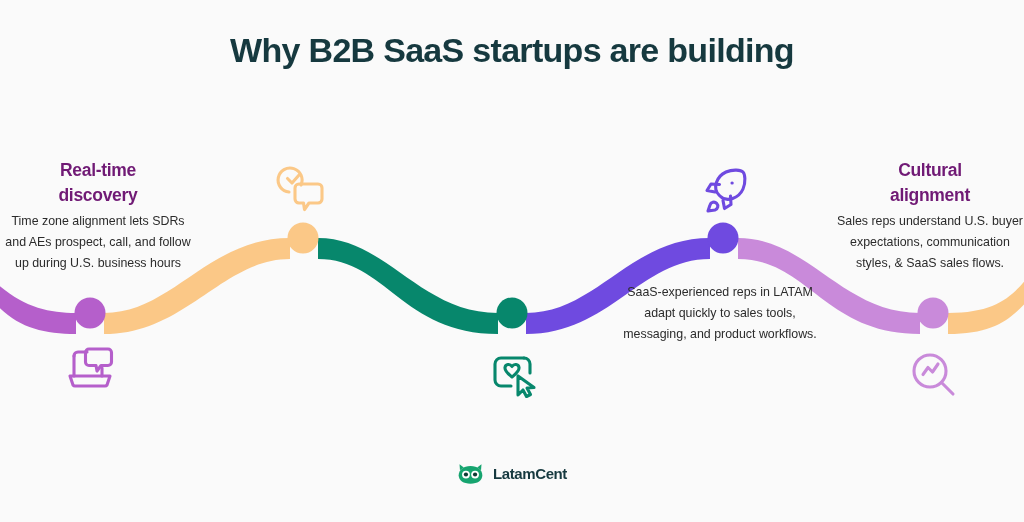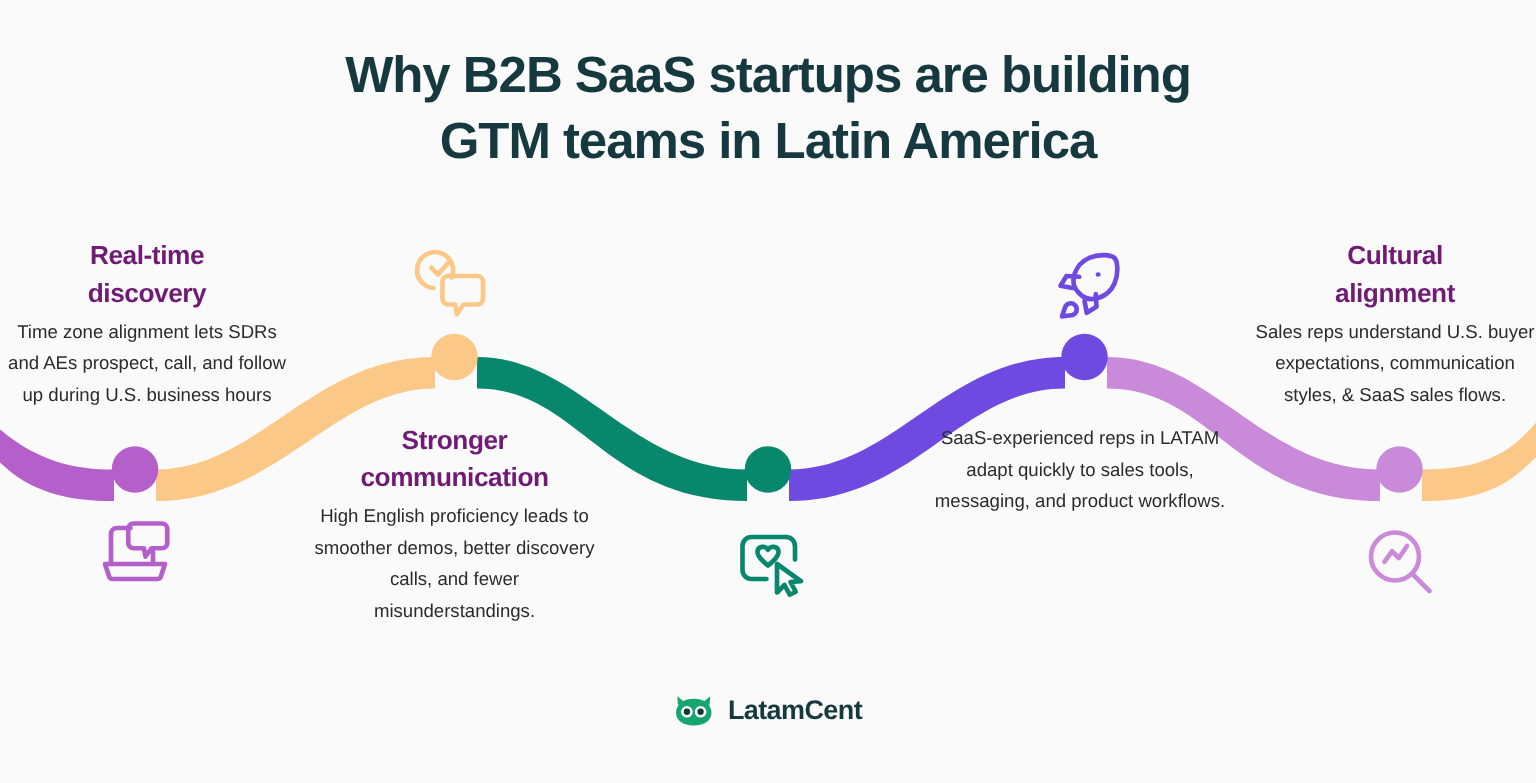--- a/index.html
+++ b/index.html
@@ -103,33 +103,32 @@
     gap: 9px;
   }
   #footer-logo .logo-mark {
     width: 27px;
     height: 27px;
     display: block;
   }
   #footer-logo .logo-text {
     font-family: "Liberation Sans", sans-serif;
     font-weight: bold;
-    font-size: 18px;
+    font-size: 15px;
     letter-spacing: -0.4px;
     color: #16393f;
   }
 </style>
 </head>
 <body>
 
 <div id="infographic">
 
   <div class="title-block">
     <div class="title-line">Why B2B SaaS startups are building</div>
-    <div class="title-line">GTM teams in Latin America</div>
   </div>
 
   <svg id="wave-layer" viewBox="0 0 1024 522" width="1024" height="522" xmlns="http://www.w3.org/2000/svg">
 
     <path d="M -6,281 C 22,307 48,313 76,313 L 76,334 C 42,334 16,327 -6,302 Z" fill="#b55fcb"></path>
 
     <path d="M 104,313 C 172,313 208,238 290,238 L 290,259 C 222,259 186,334 104,334 Z" fill="#fbc887"></path>
 
     <path d="M 318,238 C 386,238 420,313 498,313 L 498,334 C 402,334 386,259 318,259 Z" fill="#07876c"></path>
 
@@ -155,27 +154,20 @@
   </div>
 
   <svg class="step-icon icon-1" viewBox="0 0 56 56" xmlns="http://www.w3.org/2000/svg" fill="none" stroke="#b55fcb" stroke-width="3.1" stroke-linecap="round" stroke-linejoin="round">
     <path d="M12 16 A4 4 0 0 1 16 12 L25 12"></path>
     <path d="M12 16 L12 36"></path>
     <path d="M40 28 L40 36"></path>
     <path d="M8 36 L48 36 L45 45 A2.5 2.5 0 0 1 43 46 L13 46 A2.5 2.5 0 0 1 11 45 Z"></path>
     <path d="M27 9 L46 9 A3.5 3.5 0 0 1 49.5 12.5 L49.5 22 A3.5 3.5 0 0 1 46 25.5 L39 25.5 L35 31 L34 25.5 L27 25.5 A3.5 3.5 0 0 1 23.5 22 L23.5 12.5 A3.5 3.5 0 0 1 27 9 Z"></path>
   </svg>
 
-  <div class="step step-2">
-    <div class="step-title">
-      <span>Stronger</span><br>
-      <span>communication</span>
-    </div>
-    <p class="step-body">High English proficiency leads to smoother demos, better discovery calls, and fewer misunderstandings.</p>
-  </div>
 
   <svg class="step-icon icon-2" viewBox="0 0 56 56" xmlns="http://www.w3.org/2000/svg" fill="none" stroke="#fbc887" stroke-width="3.1" stroke-linecap="round" stroke-linejoin="round">
     <path d="M28 24 A12 12 0 1 0 16 31"></path>
     <path d="M14.5 17.5 L19 22 L26.5 13.5"></path>
     <path d="M26 23 L45 23 A4 4 0 0 1 49 27 L49 38 A4 4 0 0 1 45 42 L36 42 L31.5 48.5 L30.5 42 L26 42 A4 4 0 0 1 22 38 L22 27 A4 4 0 0 1 26 23 Z"></path>
   </svg>
 
 
   <svg class="step-icon icon-3" viewBox="0 0 56 56" xmlns="http://www.w3.org/2000/svg" fill="none" stroke="#07876c" stroke-width="3.1" stroke-linecap="round" stroke-linejoin="round">
     <path d="M40 13 A6 6 0 0 1 46 19 L46 28"></path>

